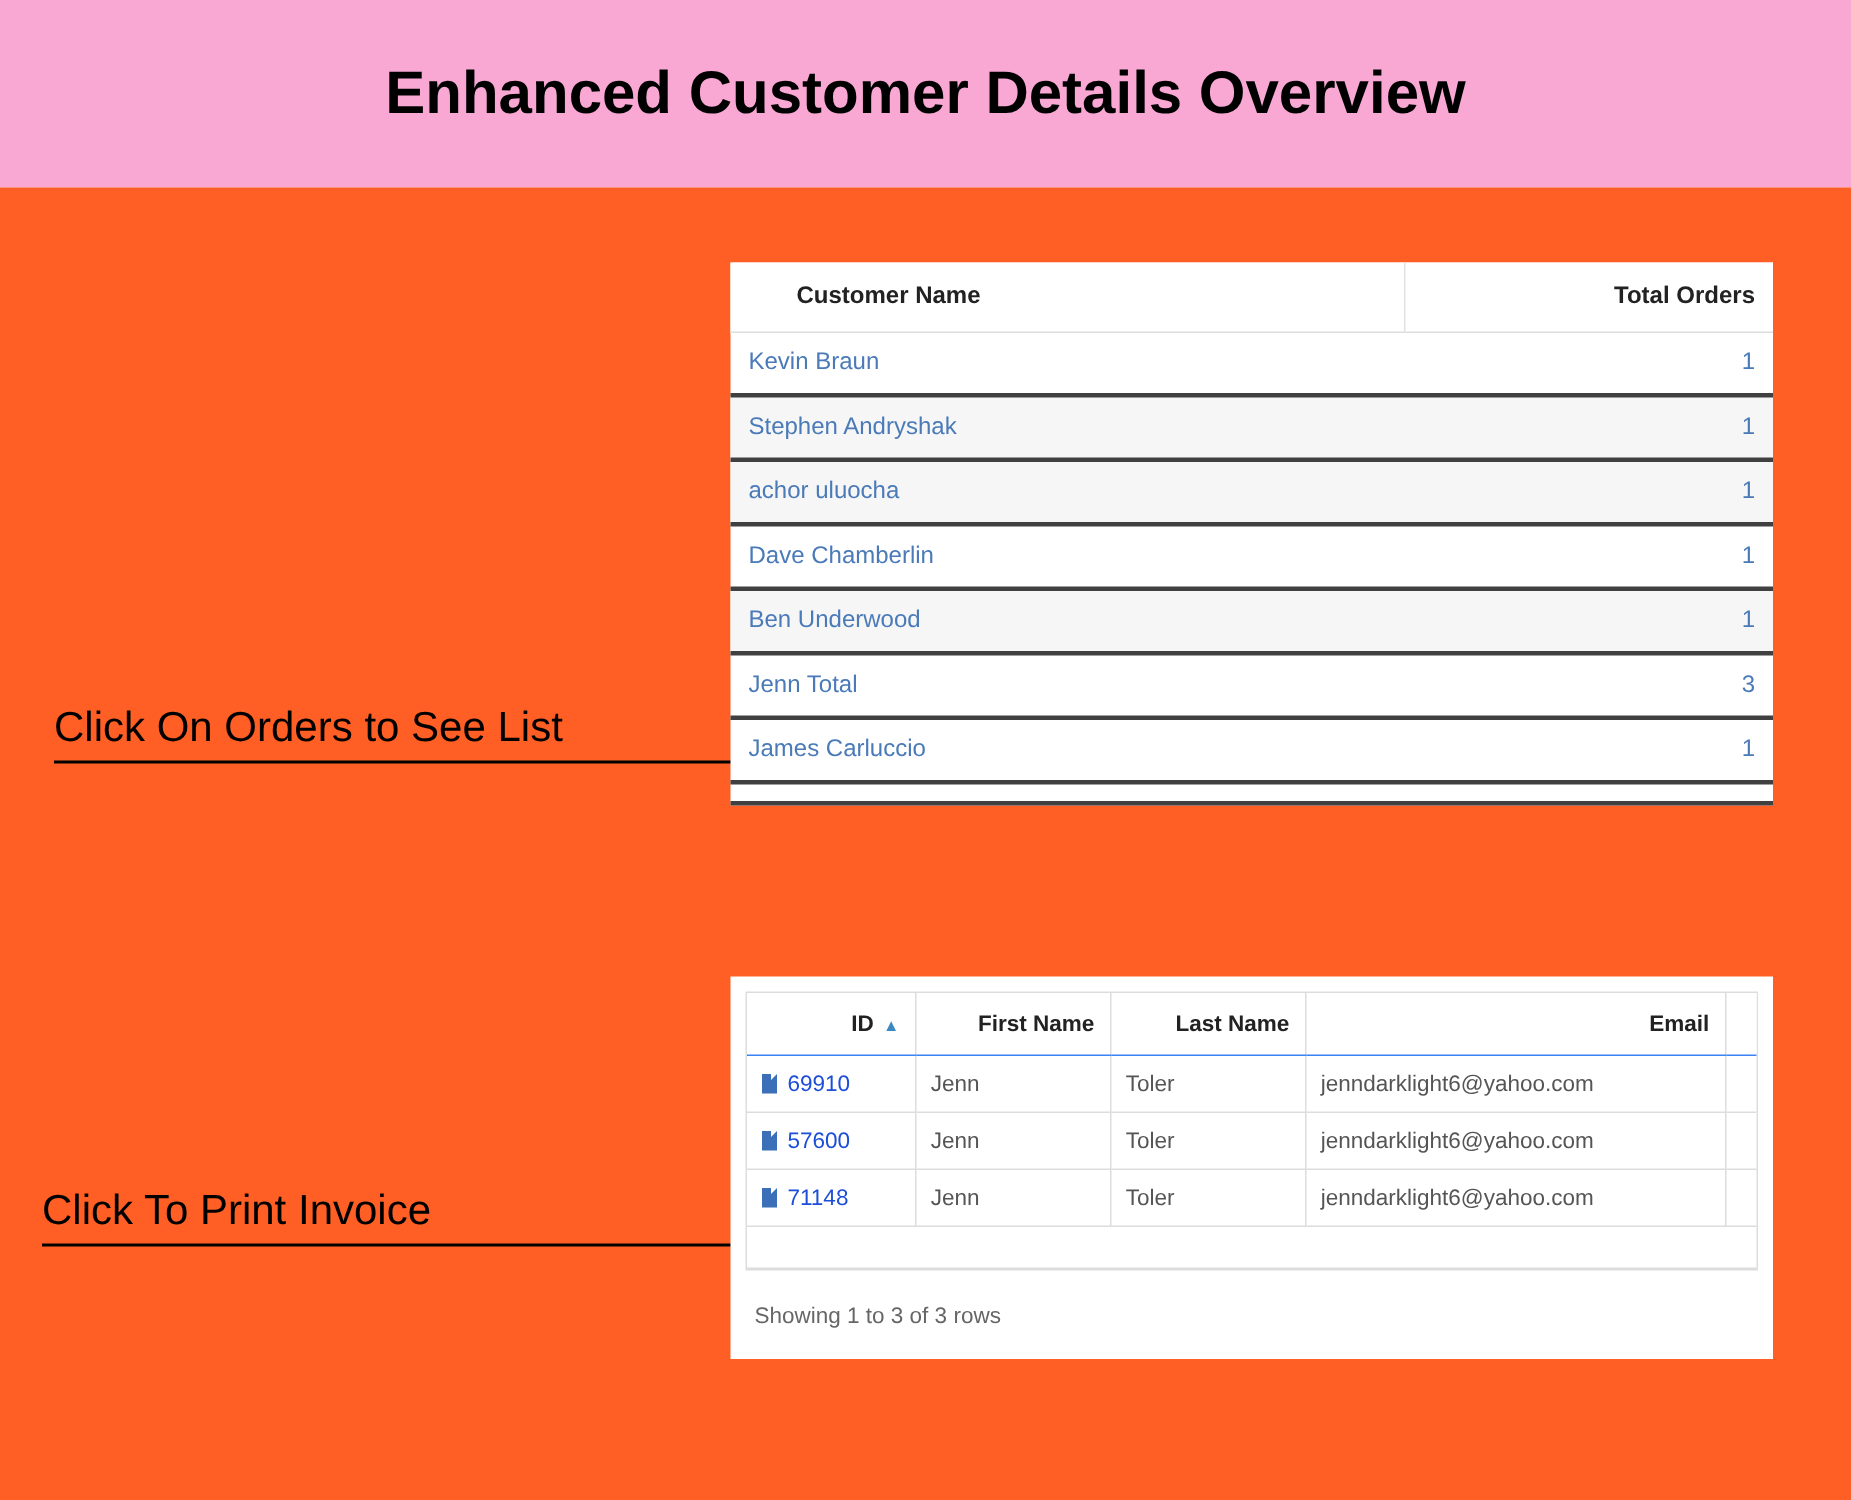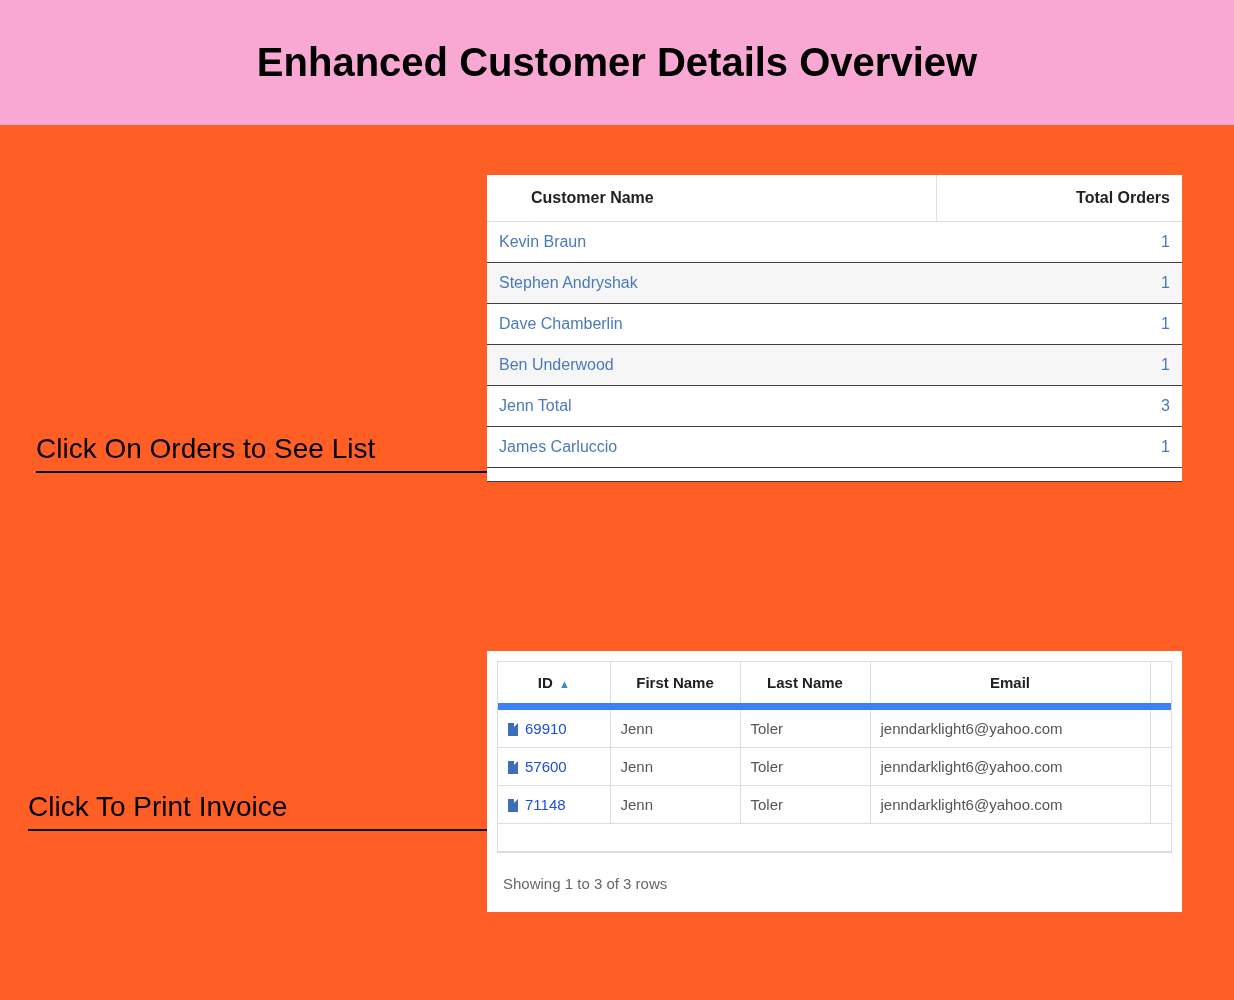--- a/index.html
+++ b/index.html
@@ -7,51 +7,51 @@
   .header-band{background:#f9a8d4;height:125px;display:flex;align-items:center;justify-content:center;}
   .header-band h1{font-size:40px;font-weight:900;color:#000;}
   .orange-band{background:#ff5e24;width:1234px;min-height:875px;position:relative;}
 
   
   .callout{position:absolute;color:#000;font-size:28px;font-weight:400;}
   .callout .label{padding-bottom:6px;}
   .callout .rule{height:2px;background:#000;position:relative;}
   .callout .rule:after{content:"";position:absolute;right:-9px;top:-7px;width:16px;height:16px;background:#000;border-radius:50%;}
 
-  .callout1{top:308px;left:36px;width:470px;}
+  .callout1{top:344px;left:36px;width:470px;}
   .callout1 .rule{width:470px;}
 
   .callout2{top:666px;left:28px;width:480px;}
   .callout2 .rule{width:480px;}
 
   
   .panel{position:absolute;background:#ffffff;}
   .panel1{top:50px;left:487px;width:695px;}
   .panel2{top:526px;left:487px;width:695px;padding:10px;}
 
   
   table.cust{width:100%;border-collapse:collapse;font-size:16px;color:#333;}
   table.cust th{background:#fff;text-align:left;padding:14px 12px;border-bottom:1px solid #ddd;color:#222;}
   table.cust th.right{text-align:right;}
-  table.cust td{padding:11px 12px;border-bottom:1px solid #404040;}
+  table.cust td{padding:11px 12px;border-bottom:3px solid #404040;}
   table.cust td.right{text-align:right;}
   table.cust tr.alt td{background:#f6f6f6;}
   a.cust-link{color:#4a7ab8;text-decoration:none;}
   td.orders-cell{color:#4a7ab8;}
   
   col.c1{width:449px;}
   col.c2{width:246px;}
   table.cust th{border-right:1px solid #e2e2e2;padding-left:44px;}
   table.cust th:last-child{border-right:none;}
   table.cust tfoot td{height:14px;padding:0;}
 
   
   .orders-wrap{border:1px solid #ddd;}
   table.orders{width:100%;border-collapse:collapse;font-size:15px;}
-  table.orders th{background:#fff;text-align:center;padding:12px 10px;border-right:1px solid #ddd;border-bottom:7px solid #3b82f6;color:#222;}
+  table.orders th{background:#fff;text-align:right;padding:12px 10px;border-right:1px solid #ddd;border-bottom:1px solid #3b82f6;color:#222;}
   table.orders th:last-child{border-right:none;}
   table.orders th .sort{color:#3b88c3;font-size:11px;margin-left:2px;}
   table.orders td{padding:10px 10px;border-right:1px solid #ddd;border-bottom:1px solid #ddd;color:#555;}
   table.orders td:last-child{border-right:none;}
   .doc-icon{display:inline-block;width:10px;height:13px;background:#3b6fb7;position:relative;margin-right:7px;vertical-align:-2px;}
   .doc-icon:before{content:"";position:absolute;top:0;right:0;width:4px;height:4px;background:#fff;}
   .doc-icon:after{content:"";position:absolute;top:0;right:0;border-top:4px solid transparent;border-right:4px solid #3b6fb7;}
   .id-link{color:#1d4ed8;text-decoration:none;}
   .footer-note{color:#666;font-size:15px;padding:22px 6px 10px;}
 
@@ -92,20 +92,24 @@
           <th class="right">Total Orders</th>
         </tr>
       </thead>
       <tbody>
         <tr>
           <td><a href="#" class="cust-link">Kevin Braun</a></td>
           <td class="right orders-cell">1</td>
         </tr>
         <tr class="alt">
           <td><a href="#" class="cust-link">Stephen Andryshak</a></td>
+          <td class="right orders-cell">1</td>
+        </tr>
+        <tr class="alt">
+          <td><a href="#" class="cust-link">achor uluocha</a></td>
           <td class="right orders-cell">1</td>
         </tr>
         <tr>
           <td><a href="#" class="cust-link">Dave Chamberlin</a></td>
           <td class="right orders-cell">1</td>
         </tr>
         <tr class="alt">
           <td><a href="#" class="cust-link">Ben Underwood</a></td>
           <td class="right orders-cell">1</td>
         </tr>

